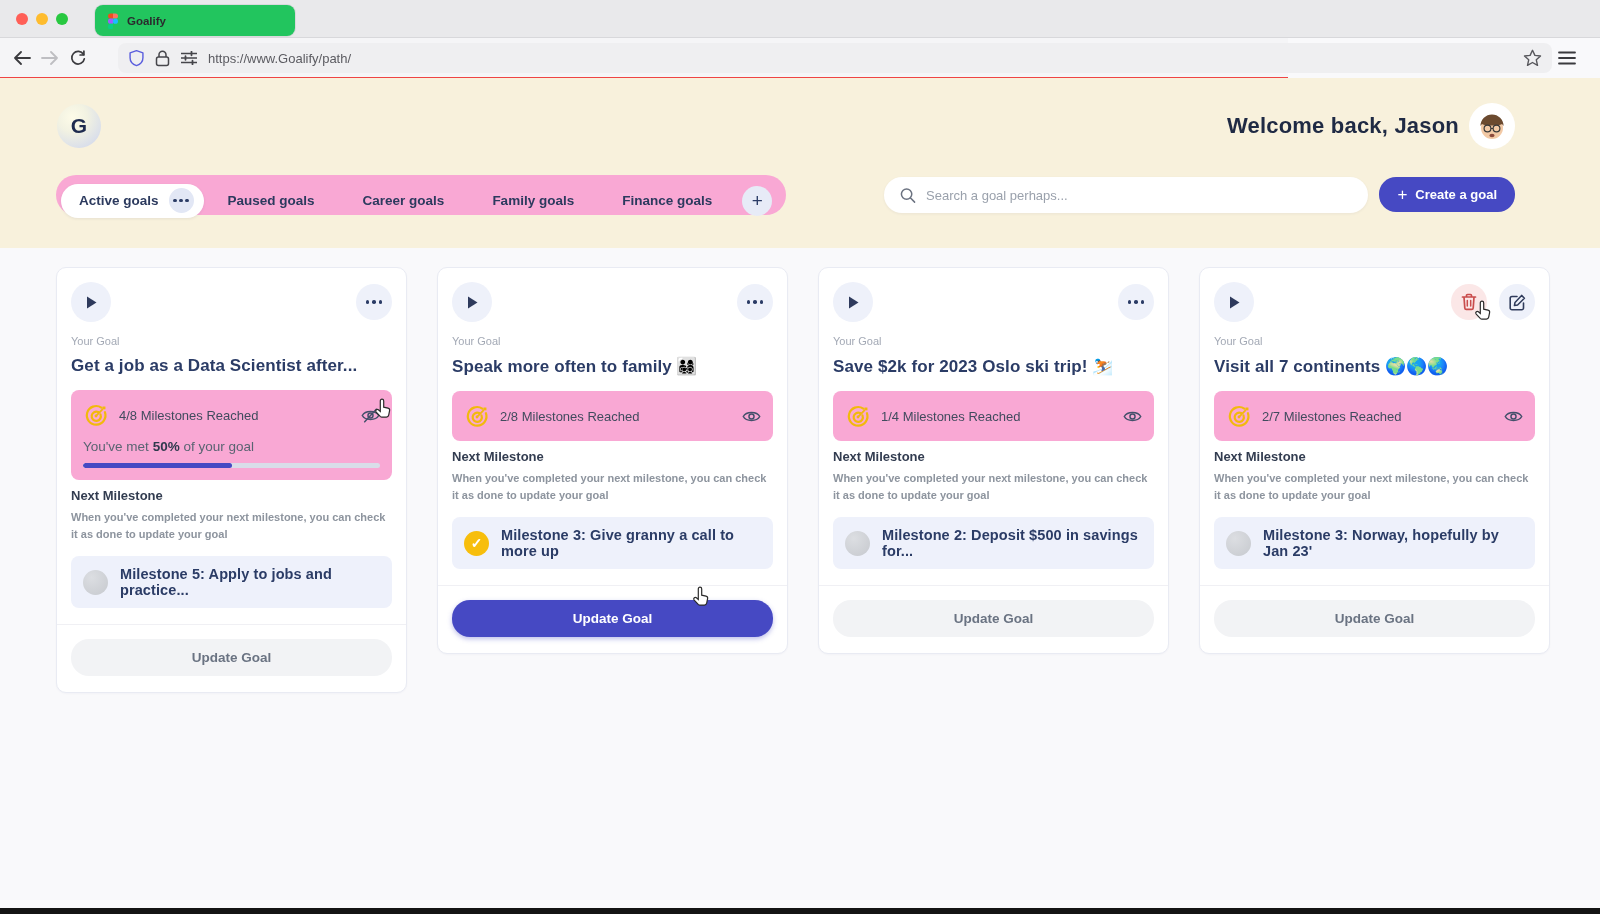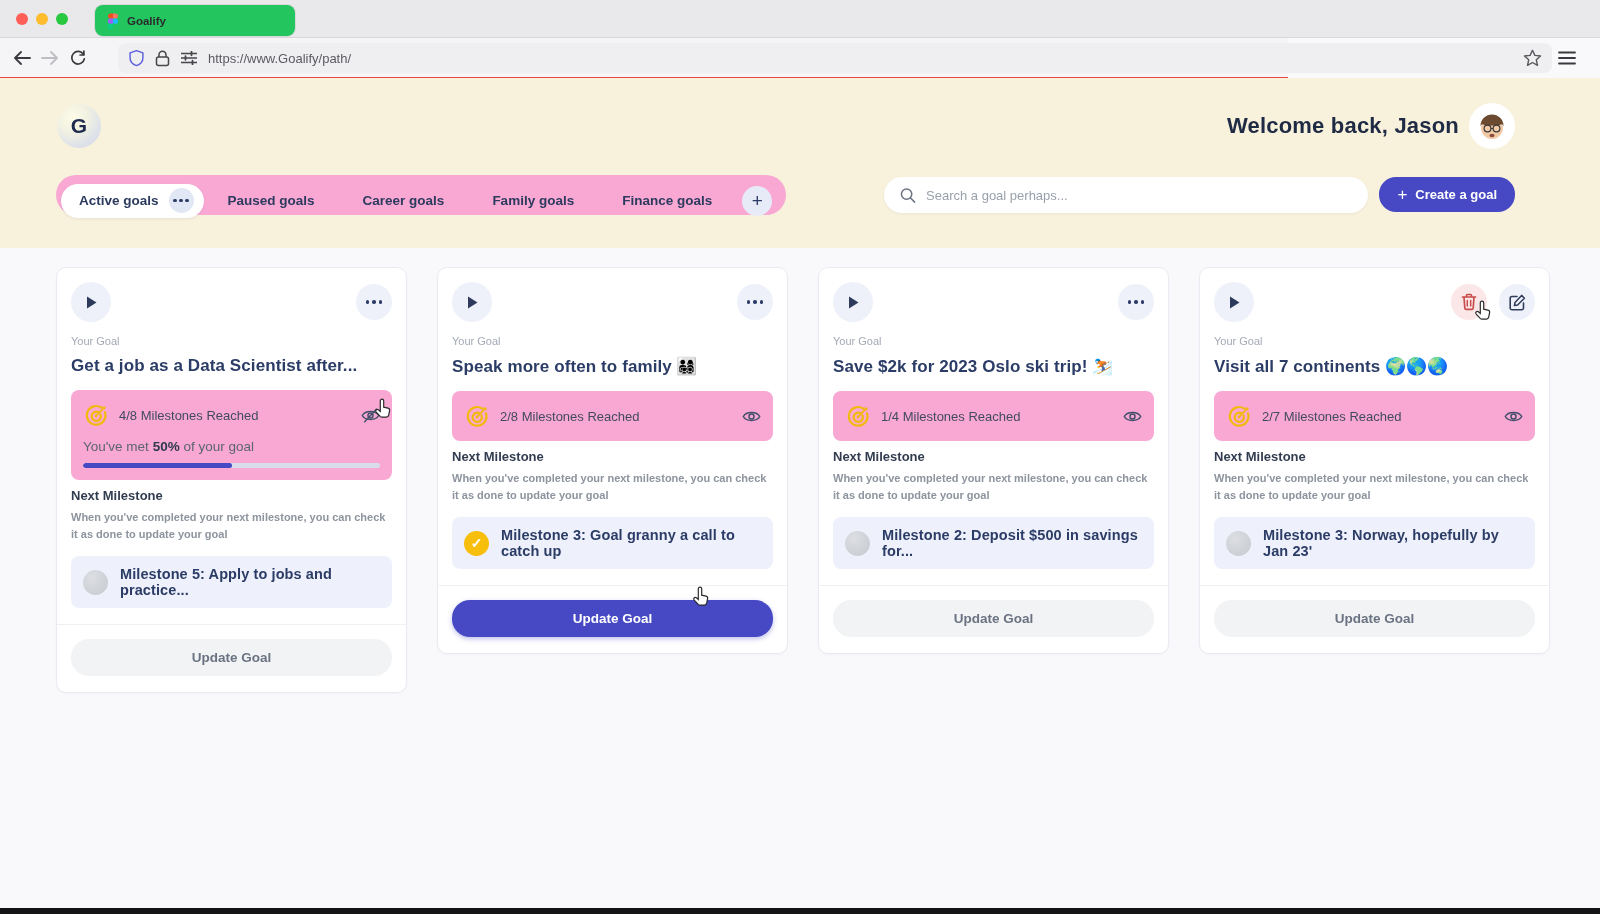--- a/index.html
+++ b/index.html
@@ -275,21 +275,21 @@
                 <path d="M1.2 9 C4 4 14 4 16.8 9 C14 14 4 14 1.2 9 Z" stroke="#44506B" stroke-width="1.4" fill="none"></path>
                 <circle cx="9" cy="9" r="2.4" stroke="#44506B" stroke-width="1.4" fill="none"></circle>
               </svg>
           </button>
         </div>
       </div>
       <div class="nm-label">Next Milestone</div>
       <p class="nm-desc">When you've completed your next milestone, you can check it as done to update your goal</p>
       <div class="milestone-row">
         <span class="check checked">✓</span>
-        <span class="m-text">Milestone 3: Goal granny a call  to catch up</span>
+        <span class="m-text">Milestone 3: Give granny a call  to more up</span>
       </div>
       <div class="card-footer">
         <button class="update-btn active">Update Goal</button>
       </div>
     </div>
 
     <div class="card">
       <div class="card-top">
         <button class="icon-circle">
           <svg width="11" height="13" viewBox="0 0 11 13">

